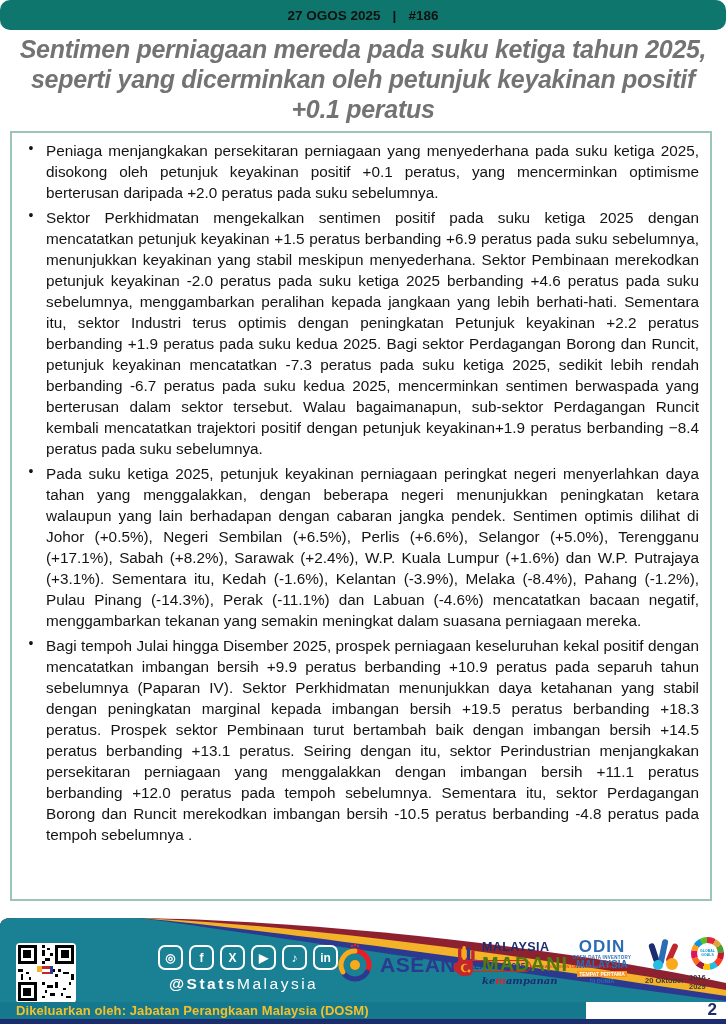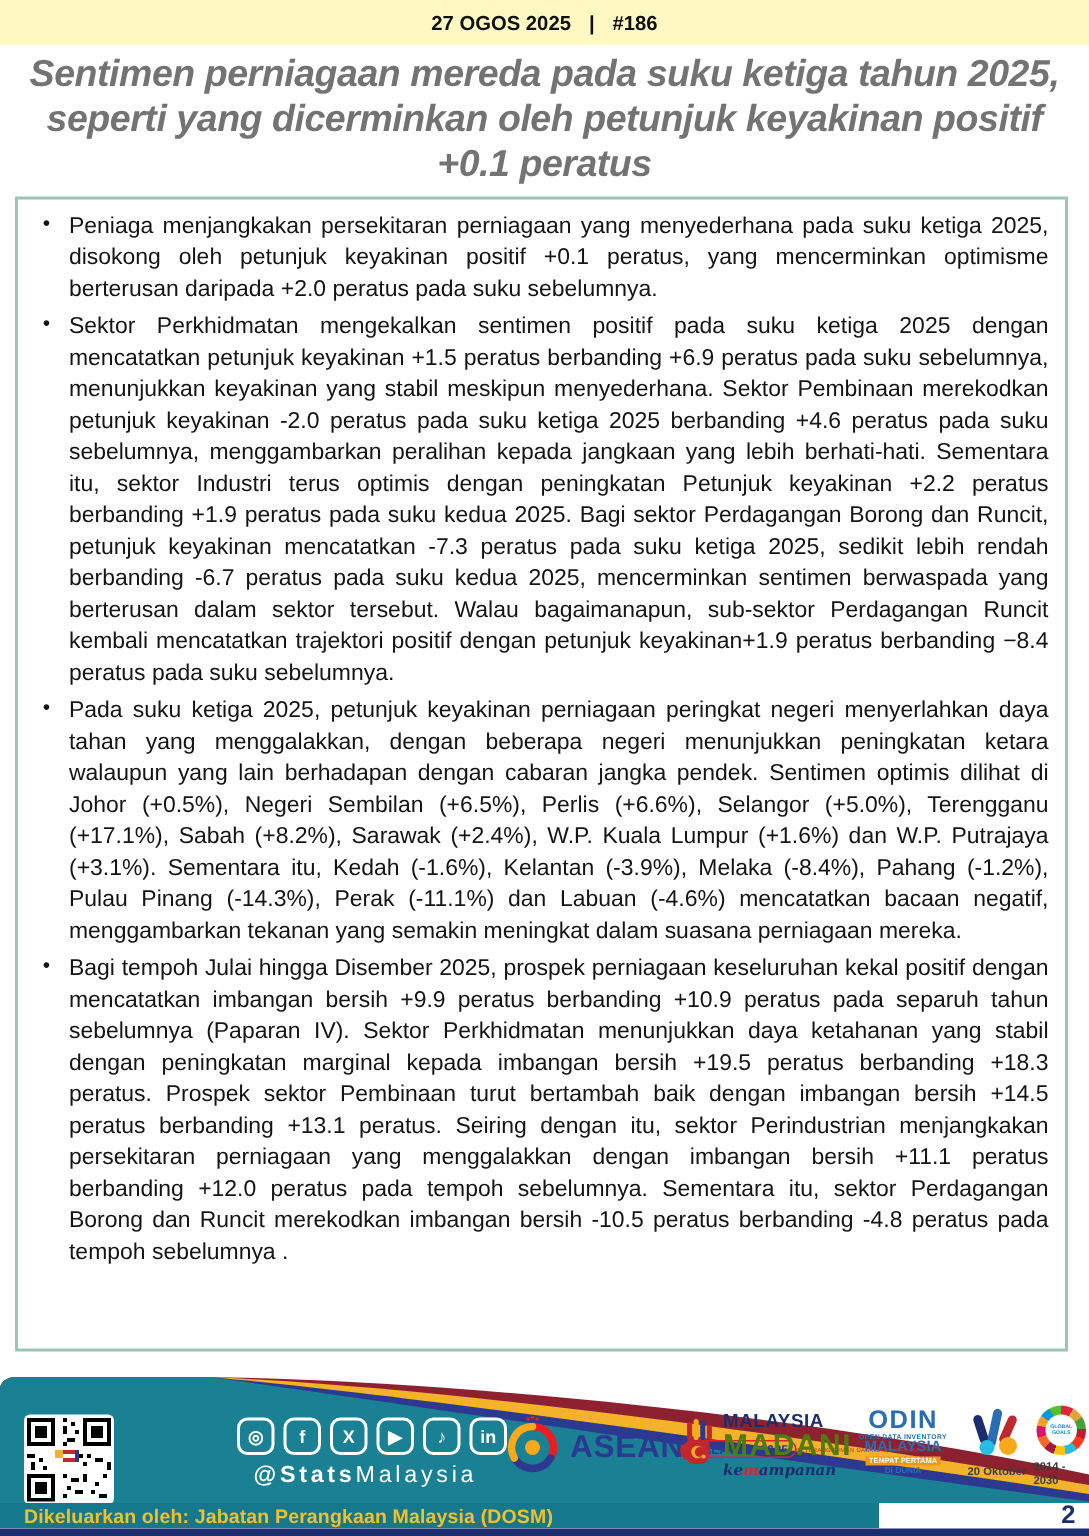--- a/index.html
+++ b/index.html
@@ -2,22 +2,22 @@
 <html><head>
 <meta charset="utf-8">
 <style>
   html,body{margin:0;padding:0;}
   body{
     width:726px;height:1024px;position:relative;overflow:hidden;
     background:#ffffff;font-family:"Liberation Sans",sans-serif;
   }
   
   .header{
-    height:30px;background:#fef9c3;display:flex;align-items:center;
-    justify-content:center;gap:12px;font-weight:bold;font-size:13.5px;color:#101010;
+    height:30px;background:#0f766e;display:flex;align-items:center;
+    justify-content:center;gap:12px;font-weight:bold;font-size:13.5px;color:#101010;border-radius:10px;
   }
   
   .title{
     margin:4px auto 2px;max-width:694px;text-align:center;
     font-size:25px;line-height:30px;font-weight:bold;font-style:italic;
     color:#737373;letter-spacing:-0.3px;height:92px;overflow:hidden;
   }
   
   .content-box{
     position:absolute;left:10px;top:131px;width:702px;height:770px;
@@ -255,21 +255,21 @@
       <circle cx="24" cy="27" r="6" fill="#f9a91a"></circle>
       <circle cx="10" cy="28" r="5" fill="#26bde2"></circle>
     </svg>
     <span class="vcheck-caption">20 Oktober</span>
   </div>
 
   <div class="logo logo-sdg">
     <div class="sdg-wheel">
       <div class="sdg-inner">GLOBAL GOALS</div>
     </div>
-    <span class="sdg-caption">2014 - 2030</span>
+    <span class="sdg-caption">2016 - 2029</span>
   </div>
 
   <div class="bottom-bar">
     <span class="bottom-bar-text">Dikeluarkan oleh: Jabatan Perangkaan Malaysia (DOSM)</span>
   </div>
   <span class="page-number">2</span>
   <div class="navy-strip"></div>
 </div>
 
 </body></html>

